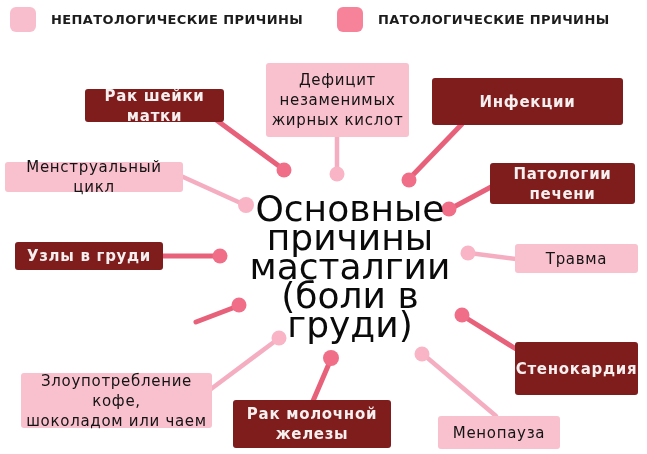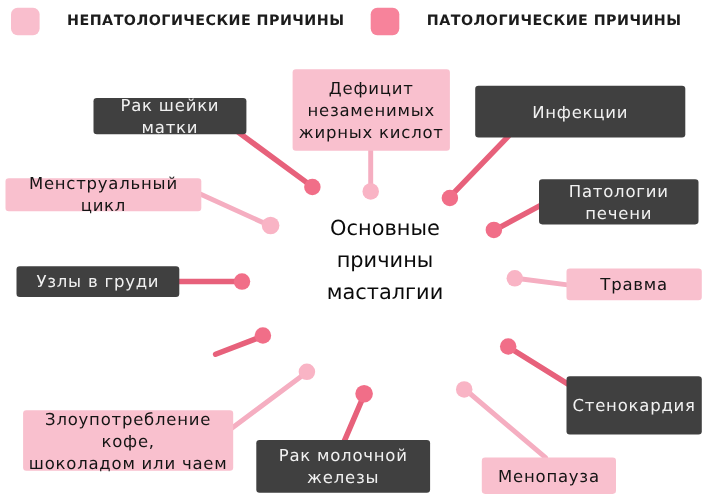--- a/index.html
+++ b/index.html
@@ -1,56 +1,56 @@
 <!DOCTYPE html>
 <html><head>
 <meta charset="utf-8">
 <style>
   html,body{margin:0;padding:0;background:#fff;}
   .stage{
     position:relative;width:647px;height:454px;background:#ffffff;
     font-family:"DejaVu Sans","Liberation Sans",sans-serif;overflow:hidden;
   }
   
-  .legend-item{position:absolute;top:7px;display:flex;align-items:center;gap:25px;}
+  .legend-item{position:absolute;top:7px;display:flex;align-items:center;gap:15px;}
   .legend-item.li1{left:10px;}
   .legend-item.li2{left:337px;}
   .swatch{width:26px;height:25px;border-radius:6px;flex:0 0 auto;}
   .swatch.light{background:#F9BECD;}
   .swatch.dark{background:#F7839B;}
   .legend-label{font-size:13px;font-weight:bold;color:#1c1c1c;letter-spacing:.4px;white-space:nowrap;}
   
   svg.links{position:absolute;left:0;top:0;}
   .lk-d{stroke:#E7617B;stroke-width:5;stroke-linecap:round;}
   .lk-l{stroke:#F5AEC1;stroke-width:4.5;stroke-linecap:round;}
   .dot-d{fill:#F16E88;}
   .dot-l{fill:#F9B4C5;}
   
   .node{
     position:absolute;display:flex;flex-direction:column;align-items:center;justify-content:center;
     text-align:center;border-radius:3px;font-size:15px;letter-spacing:.7px;line-height:20px;
   }
-  .node.dark{background:#404040;color:rgba(255,255,255,.93);}
+  .node.dark{background:#7f1d1d;color:rgba(255,255,255,.93);font-weight:bold;}
   .node.light{background:#F9C0CE;color:#141414;}
   .n1{left:85px;top:89px;width:139px;height:33px;}
   .n2{left:266px;top:63px;width:143px;height:74px;}
   .n3{left:432px;top:78px;width:191px;height:47px;}
   .n4{left:5px;top:162px;width:178px;height:30px;}
   .n5{left:490px;top:163px;width:145px;height:41px;}
   .n6{left:15px;top:242px;width:148px;height:28px;}
   .n7{left:515px;top:244px;width:123px;height:29px;}
   .n8{left:17px;top:310px;width:180px;height:32px;}
   .n9{left:515px;top:325px;width:123px;height:53px;margin-top:17px;}
   .n10{left:21px;top:373px;width:191px;height:55px;}
   .n11{left:233px;top:400px;width:158px;height:48px;}
   .n12{left:438px;top:416px;width:122px;height:33px;}
   
   .center-title{
     position:absolute;left:240px;top:194px;width:220px;text-align:center;
-    font-size:19px;line-height:29px;color:#0a0a0a;
+    font-size:36px;line-height:29px;color:#0a0a0a;
   }
 </style>
 </head>
 <body>
 
 <div class="stage">
 
   <div class="legend-item li1">
     <span class="swatch light"></span>
     <span class="legend-label">НЕПАТОЛОГИЧЕСКИЕ ПРИЧИНЫ</span>
@@ -145,15 +145,16 @@
   </div>
 
   <div class="node light n12">
     <span>Менопауза</span>
   </div>
 
   <div class="center-title">
     <div>Основные</div>
     <div>причины</div>
     <div>масталгии</div>
+    <div>(боли в груди)</div>
   </div>
 
 </div>
 
 </body></html>

